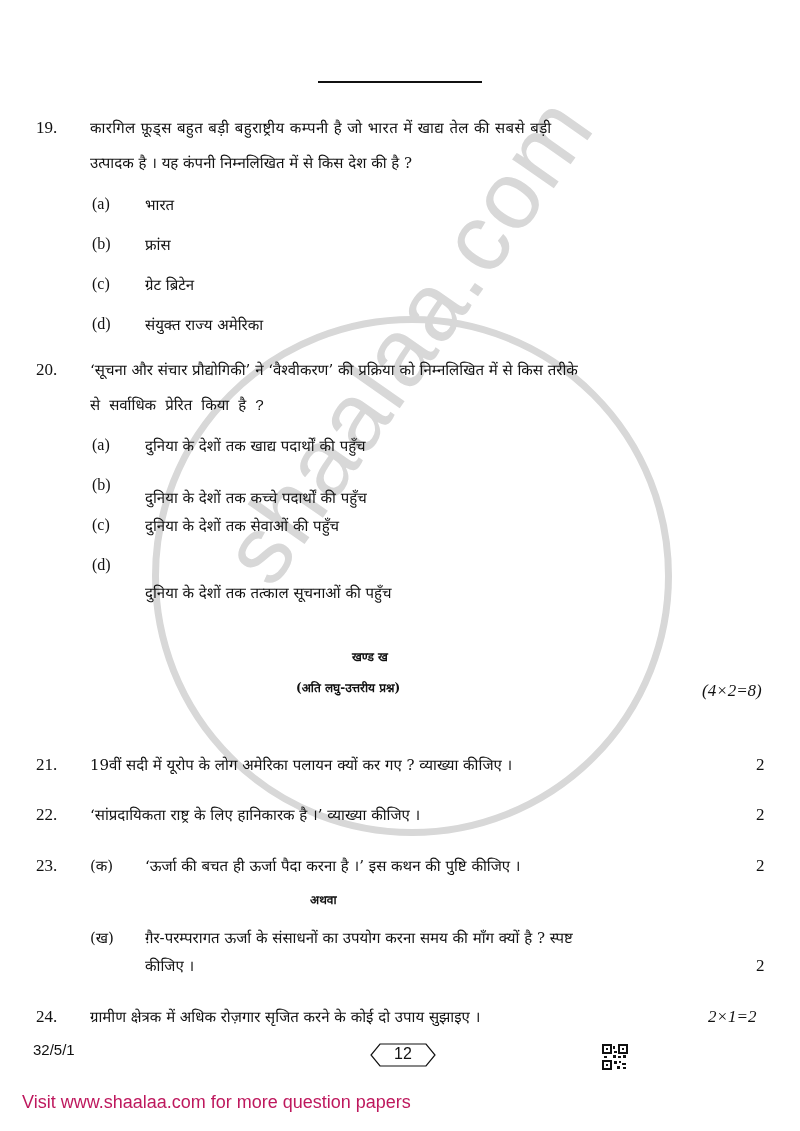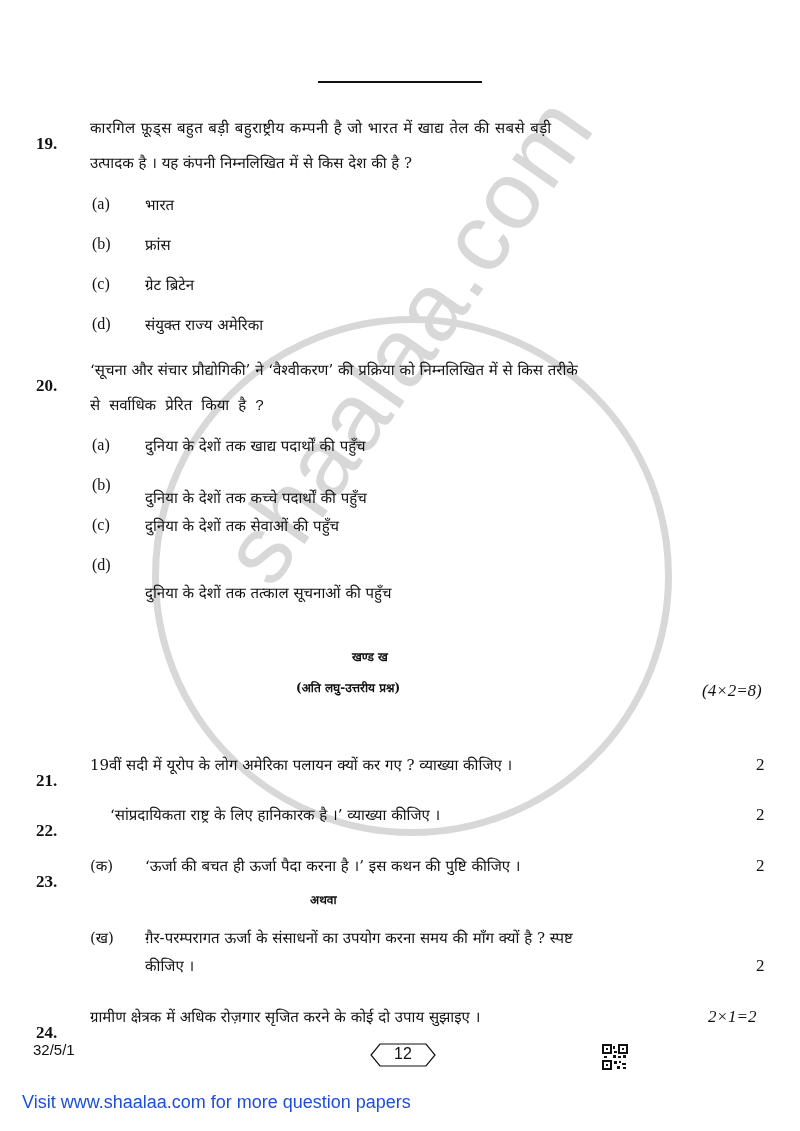--- a/index.html
+++ b/index.html
@@ -1,36 +1,36 @@
 <!DOCTYPE html>
 <html><head>
 <meta charset="utf-8">
 <style>
   html, body { margin:0; padding:0; background:#ffffff; }
   body { width:800px; height:1131px; position:relative; overflow:hidden;
          font-family:"DejaVu Serif", serif; color:#111; }
   .rule { position:absolute; left:318px; top:81px; width:164px; height:2px; background:#111; }
-  .qnum { position:absolute; font-family:"Liberation Serif", serif; font-weight:bold; font-size:17px;margin-top:16px; }
+  .qnum { position:absolute; font-family:"Liberation Serif", serif; font-weight:normal; font-size:17px; }
   .txt { position:absolute; font-size:15px; white-space:nowrap; }
   .opt-l { position:absolute; font-family:"Liberation Serif", serif; font-size:16px; }
   .marks { position:absolute; font-family:"Liberation Serif", serif; font-size:17px;margin-left:8px; }
   .italic { font-style:italic; }
   .center-b { position:absolute; font-weight:bold; font-size:12px; }
   .watermark-circle { position:absolute; left:152px; top:316px; width:520px; height:520px;
         border:7px solid #d8d8d8; border-radius:50%; box-sizing:border-box; }
   .watermark-text { position:absolute; left:200px; top:540px; font-family:"Liberation Sans", sans-serif;
         font-size:96px; color:#d8d8d8; transform:rotate(-55deg); transform-origin:left top;
         white-space:nowrap; letter-spacing:2px; }
   .footer-code { position:absolute; left:33px; top:1041px; font-family:"Liberation Sans", sans-serif; font-size:15px; }
   .page-num { position:absolute; left:370px; top:1043px; width:66px; height:24px; }
   .page-num svg { position:absolute; left:0; top:0; }
   .page-num span { position:absolute; left:0; width:66px; top:2px; text-align:center;
         font-family:"Liberation Sans", sans-serif; font-size:16px; }
   .qr { position:absolute; left:602px; top:1044px; width:26px; height:26px; }
-  .visit { position:absolute; left:22px; top:1092px; font-family:"Liberation Sans", sans-serif; font-size:18px; color:#1d4ed8;text-align:right; }
+  .visit { position:absolute; left:22px; top:1092px; font-family:"Liberation Sans", sans-serif; font-size:18px; color:#be185d;text-align:right; }
 </style>
 </head>
 <body>
 
 <div class="watermark-circle"></div>
 <div class="watermark-text">shaalaa.com</div>
 
 <div class="rule"></div>
 
 <div class="qnum" style="left:36px;top:118px;">19.</div>
@@ -61,21 +61,21 @@
 
 <div class="center-b" style="left:352px;top:648px;">खण्ड ख</div>
 <div class="center-b" style="left:296px;top:679px;">(अति लघु-उत्तरीय प्रश्न)</div>
 <div class="marks italic" style="left:694px;top:681px;">(4×2=8)</div>
 
 <div class="qnum" style="left:36px;top:755px;">21.</div>
 <div class="txt" style="left:90px;top:754px;">19वीं सदी में यूरोप के लोग अमेरिका पलायन क्यों कर गए ? व्याख्या कीजिए ।</div>
 <div class="marks" style="left:748px;top:755px;">2</div>
 
 <div class="qnum" style="left:36px;top:805px;">22.</div>
-<div class="txt" style="left:90px;top:804px;margin-left:20px;">‘सांप्रदायिकता राष्ट्र के लिए हानिकारक है ।’ व्याख्या कीजिए ।</div>
+<div class="txt" style="left:90px;top:804px;">‘सांप्रदायिकता राष्ट्र के लिए हानिकारक है ।’ व्याख्या कीजिए ।</div>
 <div class="marks" style="left:748px;top:805px;">2</div>
 
 <div class="qnum" style="left:36px;top:856px;">23.</div>
 <div class="txt" style="left:90px;top:855px;">(क)</div>
 <div class="txt" style="left:145px;top:855px;">‘ऊर्जा की बचत ही ऊर्जा पैदा करना है ।’ इस कथन की पुष्टि कीजिए ।</div>
 <div class="marks" style="left:748px;top:856px;">2</div>
 
 <div class="center-b" style="left:310px;top:891px;">अथवा</div>
 
 <div class="txt" style="left:90px;top:927px;">(ख)</div>

